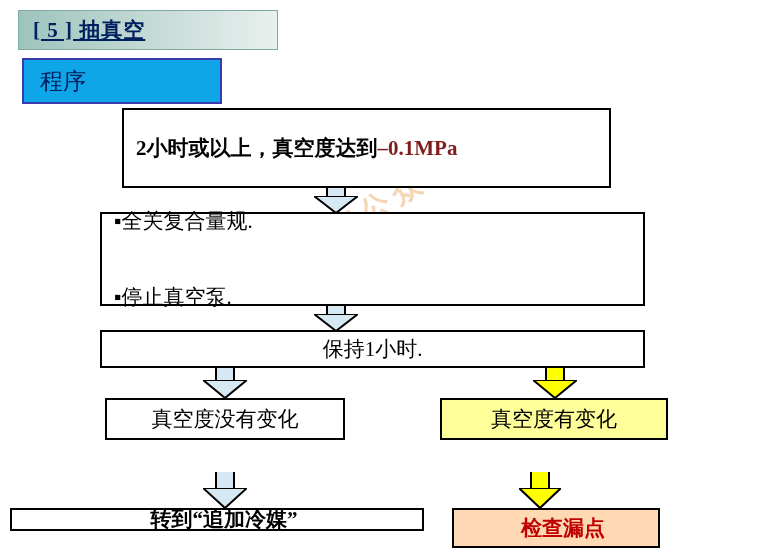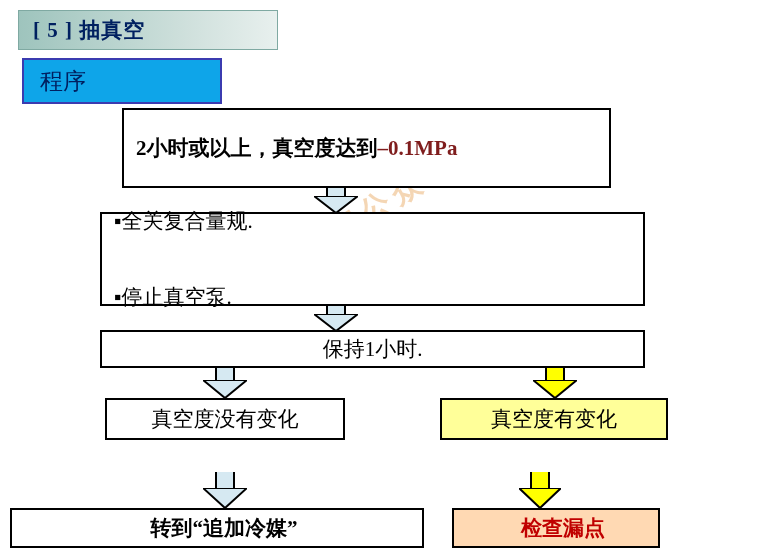--- a/index.html
+++ b/index.html
@@ -16,20 +16,21 @@
   .title-bar{
     position:absolute;left:18px;top:10px;width:258px;height:38px;
     background:linear-gradient(to right,#9ec4bd,#cfe0dc 65%,#e8f0ee);
     border:1px solid #7fa9a2;
     display:flex;align-items:center;
   }
   .title-text{
     font-size:21px;font-weight:bold;color:#002060;padding-left:14px;
     letter-spacing:1px;
     font-family:"Liberation Serif", serif;
+    text-decoration:underline;
   }
 
   
   .subtitle-box{
     position:absolute;left:22px;top:58px;width:196px;height:42px;
     background:#0ea5e9;border:2px solid #3b3bb0;
     display:flex;align-items:center;
   }
   .subtitle-text{
     font-size:23px;color:#002060;padding-left:16px;
@@ -55,21 +56,21 @@
   #box-hold{left:100px;top:330px;width:545px;height:38px;align-items:center;}
   #box-hold .line{text-align:center;}
 
   #box-nochange{left:105px;top:398px;width:240px;height:42px;align-items:center;}
   #box-nochange .line{text-align:center;}
 
   #box-change{left:440px;top:398px;width:228px;height:42px;align-items:center;
               background:#ffff99;}
   #box-change .line{text-align:center;}
 
-  #box-goto{left:10px;top:508px;width:414px;height:40px;align-items:center;}
+  #box-goto{left:10px;top:508px;width:414px;height:23px;align-items:center;}
   #box-goto .line{padding-left:14px;font-weight:bold;}
 
   #box-leak{left:452px;top:508px;width:208px;height:40px;align-items:center;
             background:#ffd9b3;}
   #box-leak .line{padding-left:14px;color:#c00000;font-weight:bold;}
 
   
   .arrow{position:absolute;}
   .arrow .shaft{
     position:absolute;left:50%;transform:translateX(-50%);

